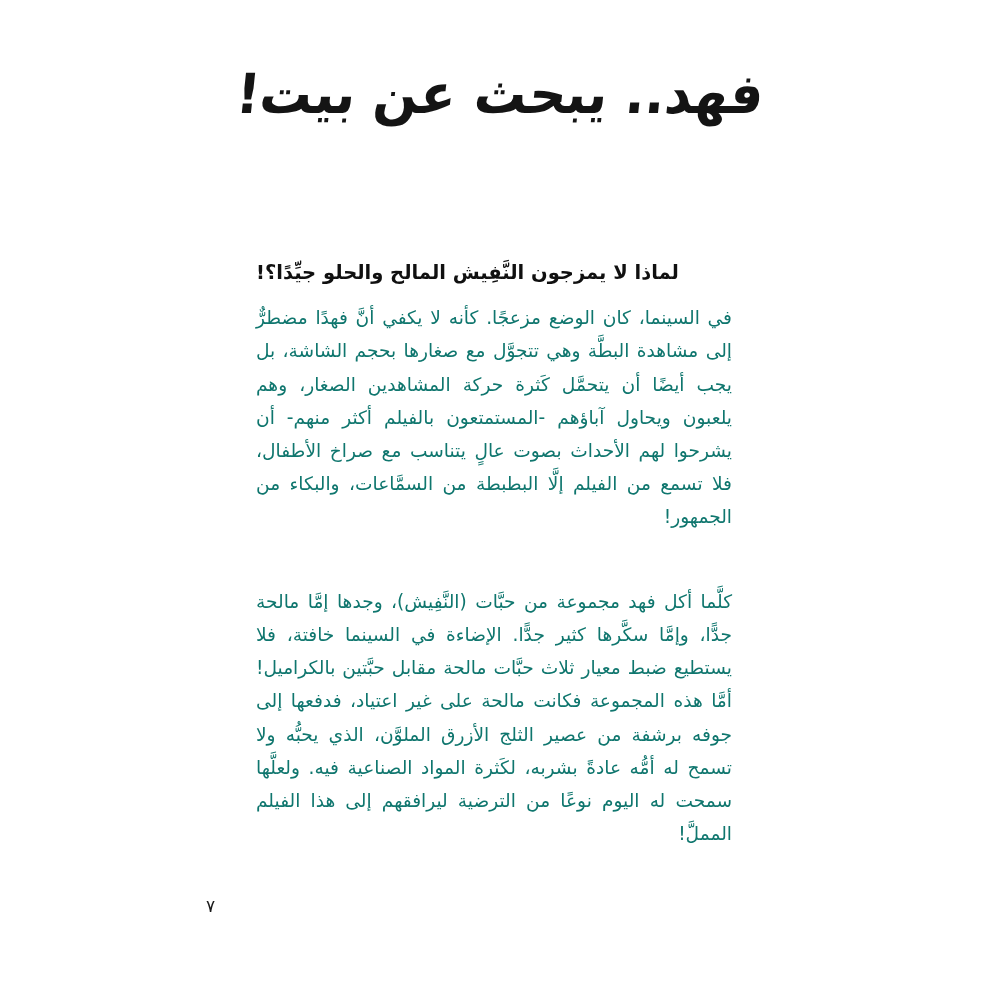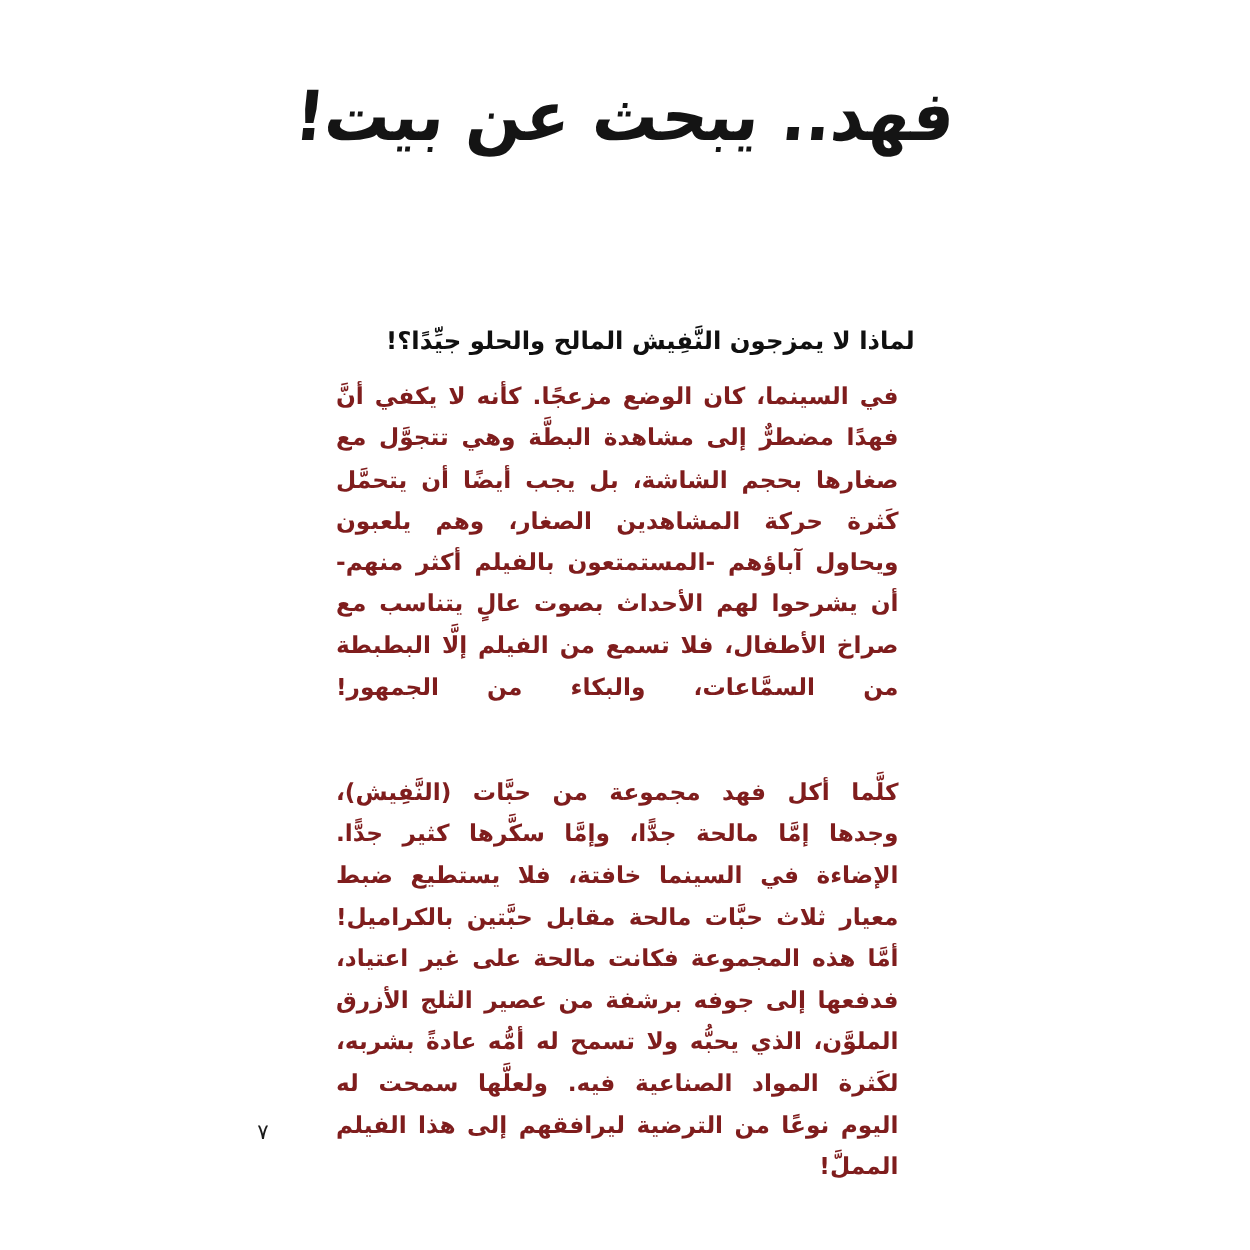--- a/index.html
+++ b/index.html
@@ -43,39 +43,39 @@
     left: 256px;
     width: 476px;
     direction: rtl;
     text-align: justify;
     text-justify: inter-word;
     color: #131313;
   }
 
   .section-heading {
     direction: rtl;
-    text-align: right;
+    text-align: left;
     font-family: "DejaVu Sans", "Liberation Sans", sans-serif;
     font-size: 19.5px;
     font-weight: 700;
     line-height: 1.5;
     color: #101010;
     margin: 0 0 14px 0;
     white-space: nowrap;
   }
 
   .body-paragraph {
     direction: rtl;
     text-align: justify;
     font-family: "DejaVu Sans", "Liberation Sans", sans-serif;
     font-size: 18.6px;
-    font-weight: 700;
+    font-weight: 400;
     line-height: 33.2px;
-    color: #7f1d1d;
-    margin: 13px;
+    color: #0f766e;
+    margin: 0;
     word-spacing: 0.5px;
   }
 
   .body-paragraph + .body-paragraph {
     margin-top: 18px;
   }
 
   
   .body-paragraph::after {
     content: "";

